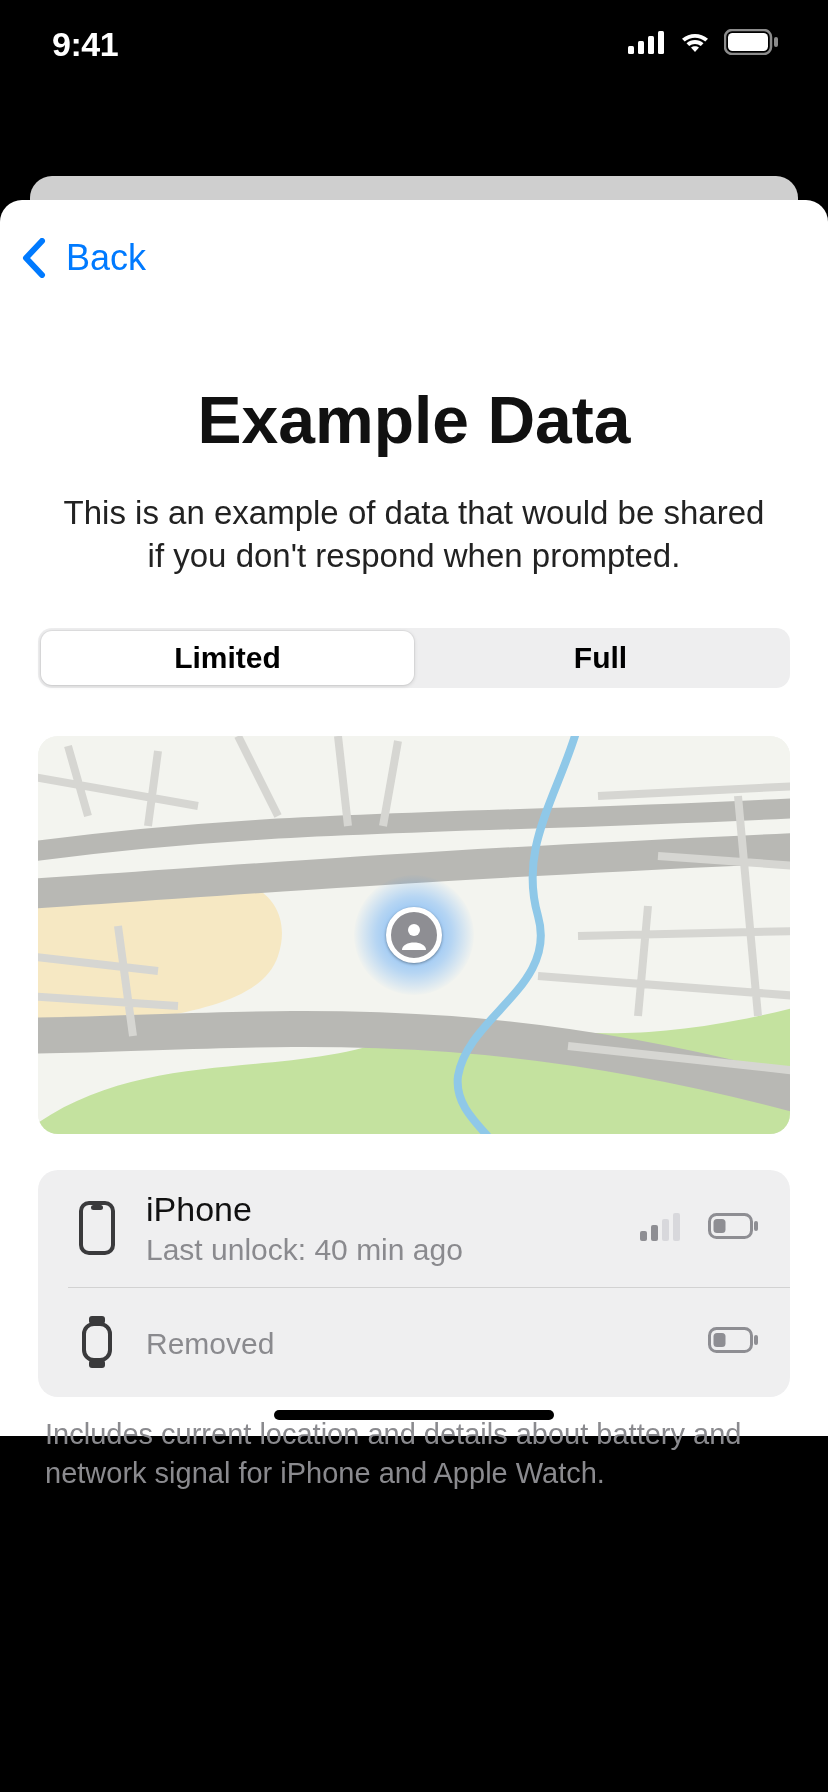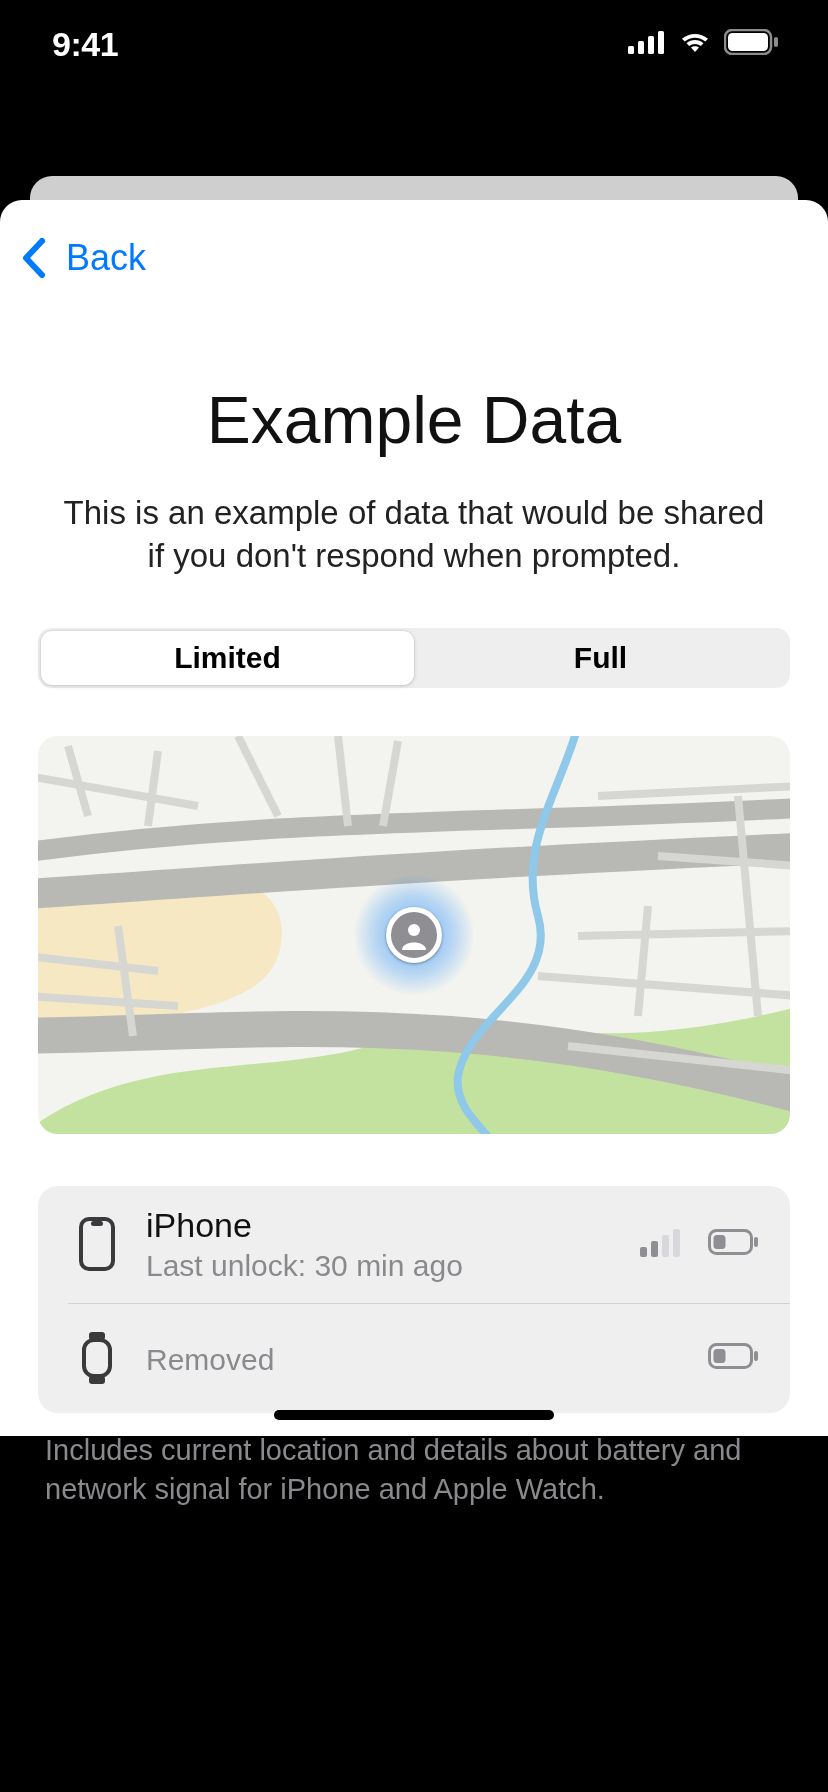--- a/index.html
+++ b/index.html
@@ -81,21 +81,21 @@
       letter-spacing: 0px;
     }
     .back-btn svg { display:block; }
     
     .title-block {
       text-align: center;
       padding: 80px 56px 0;
     }
     .page-title {
       font-size: 66px;
-      font-weight: 400;
+      font-weight: 700;
       letter-spacing: 0px;
       color: #111;
     }
     .page-subtitle {
       margin-top: 34px;
       font-size: 33px;
       line-height: 1.3;
       color: #222;
       letter-spacing: 0px;
     }
@@ -159,21 +159,21 @@
       border-radius: 50%;
       background: #8e8e93;
       border: 5px solid #fff;
       box-shadow: 0 1px 3px rgba(0,0,0,0.4);
       display: flex;
       align-items: center;
       justify-content: center;
     }
     
     .devcard {
-      margin: 52px 38px 0;
+      margin: 36px 38px 0;
       background: #efeff0;
       border-radius: 20px;
       padding: 0 0 0 30px;
     }
     .devrow {
       display: flex;
       align-items: center;
       min-height: 110px;
       padding: 20px 30px 20px 0;
     }
@@ -322,21 +322,21 @@
 
       <div class="devrow">
         <div class="devicon">
           <svg width="36" height="54" viewBox="0 0 36 54">
             <rect x="2" y="2" width="32" height="50" rx="8" fill="none" stroke="#3a3a3c" stroke-width="4"></rect>
             <rect x="12" y="4" width="12" height="5" rx="2.5" fill="#3a3a3c"></rect>
           </svg>
         </div>
         <div class="devtext">
           <div class="devname">iPhone</div>
-          <div class="devsub">Last unlock: 30 min ago</div>
+          <div class="devsub">Last unlock: 40 min ago</div>
         </div>
         <div class="devright">
           <span>
             <svg width="44" height="30" viewBox="0 0 44 30">
               <rect x="0" y="20" width="7" height="10" rx="2" fill="#8e8e93"></rect>
               <rect x="11" y="14" width="7" height="16" rx="2" fill="#8e8e93"></rect>
               <rect x="22" y="8" width="7" height="22" rx="2" fill="#d8d8dc"></rect>
               <rect x="33" y="2" width="7" height="28" rx="2" fill="#d8d8dc"></rect>
             </svg>
           </span>

